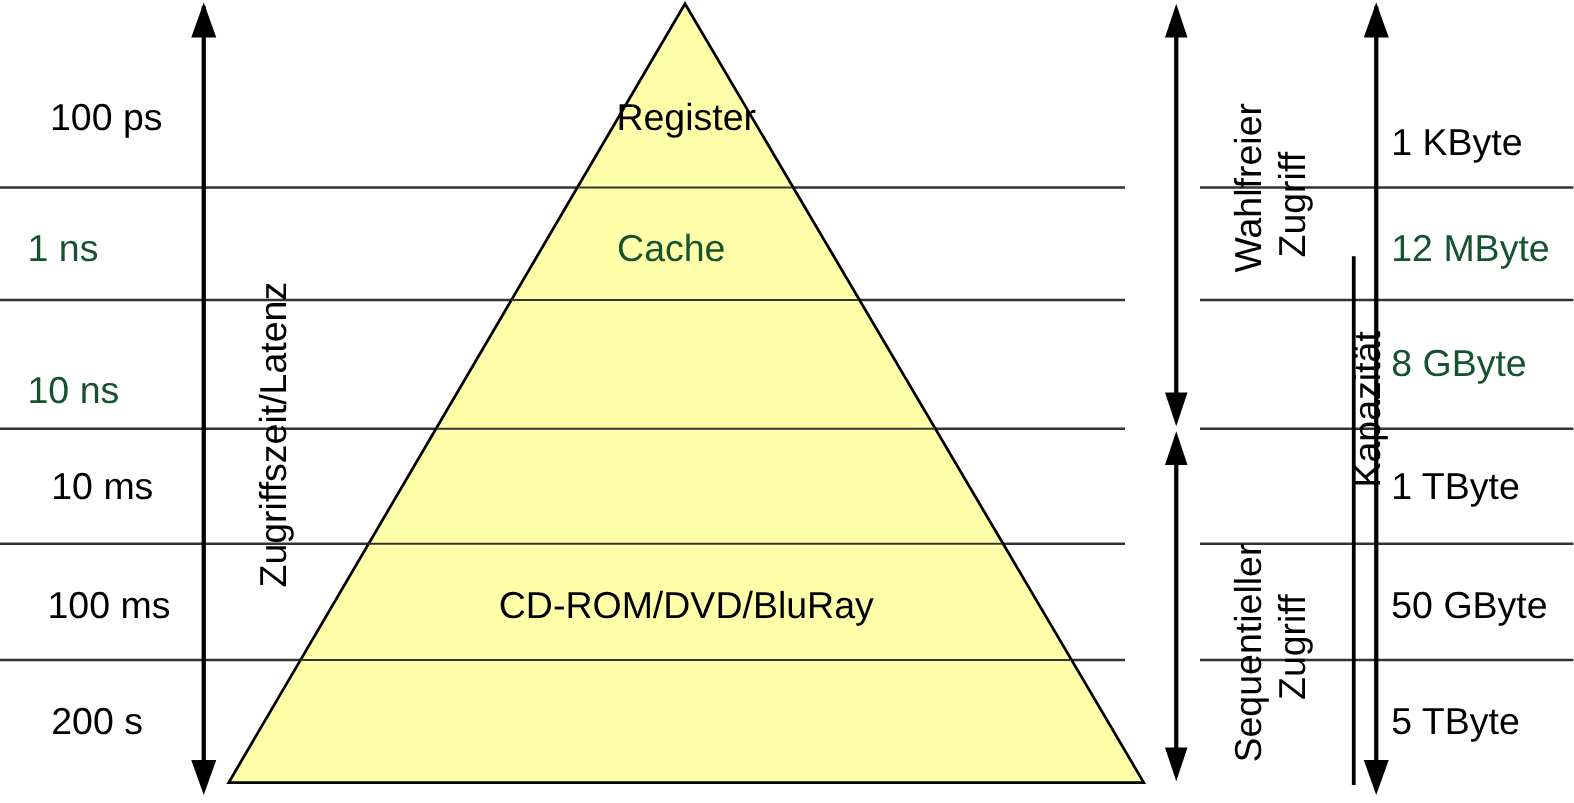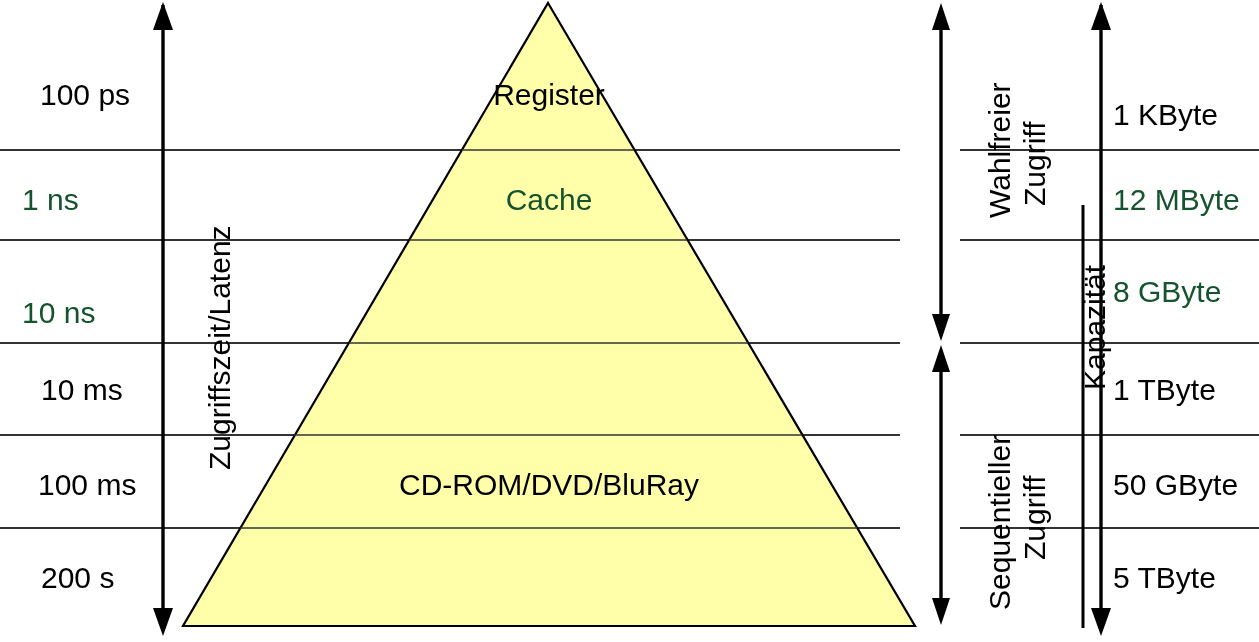--- a/index.html
+++ b/index.html
@@ -116,21 +116,21 @@
   <div class="rot" style="left:205px; top:470px; font-size:30px;">Zugriffszeit/Latenz</div>
 
   <div class="lbl latency" style="left:40px;  top:80px;">100 ps</div>
   <div class="lbl latency blue" style="left:22px;  top:185px;">1 ns</div>
   <div class="lbl latency blue" style="left:22px;  top:277px;margin-top:21px;">10 ns</div>
   <div class="lbl latency" style="left:41px;  top:375px;">10 ms</div>
   <div class="lbl latency" style="left:38px;  top:470px;">100 ms</div>
   <div class="lbl latency" style="left:41px;  top:563px;">200 s</div>
 
   <div class="lbl tier" style="left:549px; top:80px;">Register</div>
-  <div class="lbl tier blue" style="left:549px; top:185px;text-align:right;">Cache</div>
+  <div class="lbl tier blue" style="left:537px; top:185px;text-align:right;">Cache</div>
   <div class="lbl tier" style="left:549px; top:470px;">CD-ROM/DVD/BluRay</div>
 
   <div class="rot" style="left:985px; top:218px;">Wahlfreier</div>
   <div class="rot" style="left:1020px; top:206px;">Zugriff</div>
 
   <div class="rot" style="left:985px; top:610px;">Sequentieller</div>
   <div class="rot" style="left:1020px; top:560px;">Zugriff</div>
 
   <div class="rot" style="left:1080px; top:390px;">Kapazität</div>
 

